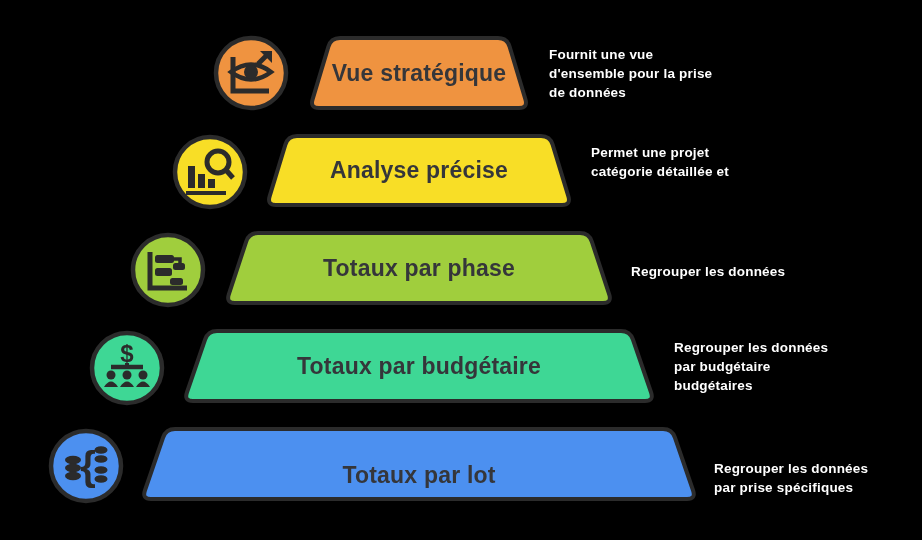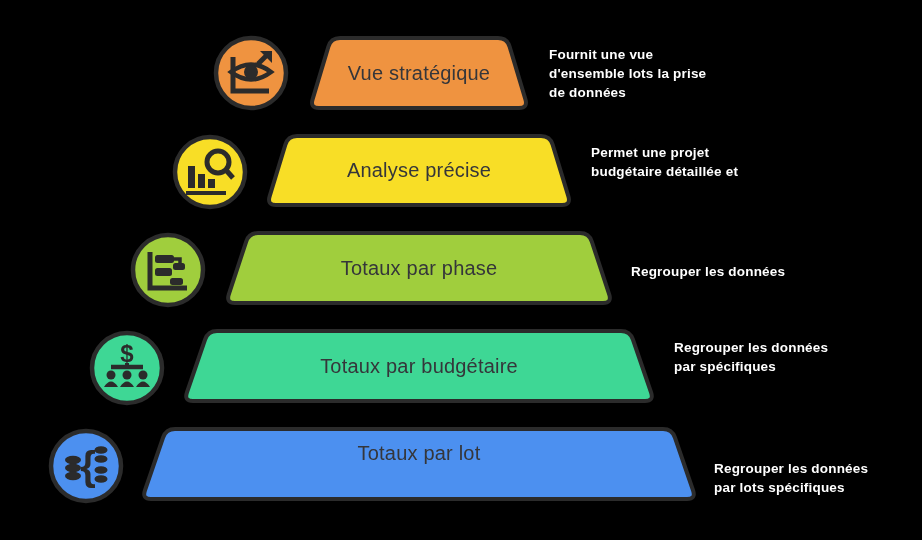--- a/index.html
+++ b/index.html
@@ -8,22 +8,22 @@
     width:922px;height:540px;
     background:#000000;
     overflow:hidden;
     font-family:"Liberation Sans",sans-serif;
   }
   .stage svg{position:absolute;left:0;top:0;}
   .level-label{
     position:absolute;
     transform:translate(-50%,-50%);
     white-space:nowrap;
-    font-size:20px;
-    font-weight:400;
+    font-size:23px;
+    font-weight:700;
     color:#35363a;
     letter-spacing:.2px;
     text-align:center;
   }
   .level-desc{
     position:absolute;
     font-size:13.5px;
     font-weight:700;
     color:#ffffff;
     line-height:19px;
@@ -99,36 +99,37 @@
       <ellipse class="glyph-fill" cx="15" cy="-7" rx="6.5" ry="3.8"></ellipse>
       <ellipse class="glyph-fill" cx="15" cy="4" rx="6.5" ry="3.8"></ellipse>
       <ellipse class="glyph-fill" cx="15" cy="13" rx="6.5" ry="3.8"></ellipse>
     </g>
   </svg>
 
   <div class="level-label" style="left:419px;top:73px;">Vue stratégique</div>
   <div class="level-label" style="left:419px;top:268px;">Totaux par phase</div>
   <div class="level-label" style="left:419px;top:170px;">Analyse précise</div>
   <div class="level-label" style="left:419px;top:366px;">Totaux par budgétaire</div>
-  <div class="level-label" style="left:419px;top:453px;">Totaux par lot</div>
+  <div class="level-label" style="left:419px;top:475px;">Totaux par lot</div>
 
   <div class="level-desc" style="left:549px;top:45px;">
     <span>Fournit une vue</span>
-    <span>d'ensemble lots la prise</span>
+    <span>d'ensemble pour la prise</span>
     <span>de données</span>
   </div>
   <div class="level-desc" style="left:591px;top:143px;">
     <span>Permet une projet</span>
-    <span>budgétaire détaillée et</span>
+    <span>catégorie détaillée et</span>
   </div>
   <div class="level-desc" style="left:631px;top:262px;">
     <span>Regrouper les données</span>
   </div>
   <div class="level-desc" style="left:674px;top:338px;">
     <span>Regrouper les données</span>
-    <span>par spécifiques</span>
+    <span>par budgétaire</span>
+    <span>budgétaires</span>
   </div>
   <div class="level-desc" style="left:714px;top:459px;">
     <span>Regrouper les données</span>
-    <span>par lots spécifiques</span>
+    <span>par prise spécifiques</span>
   </div>
 
 </div>
 
 </body></html>

